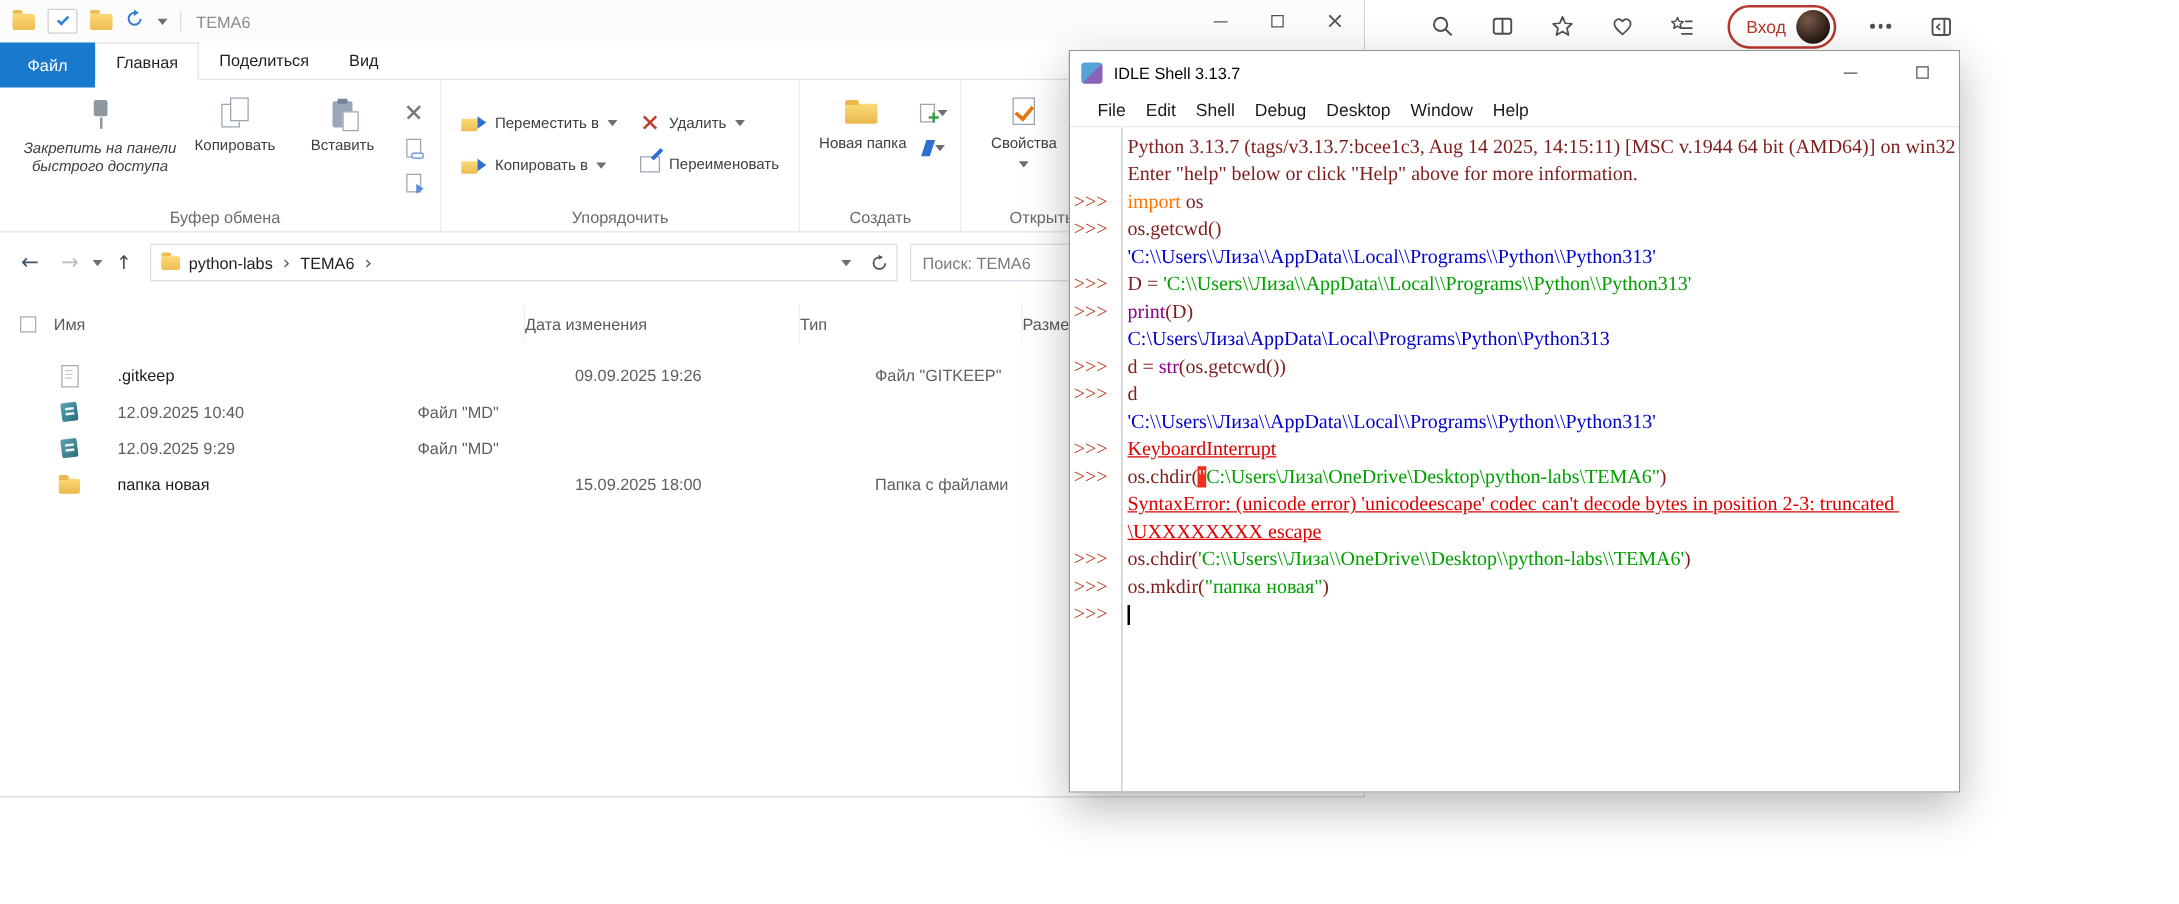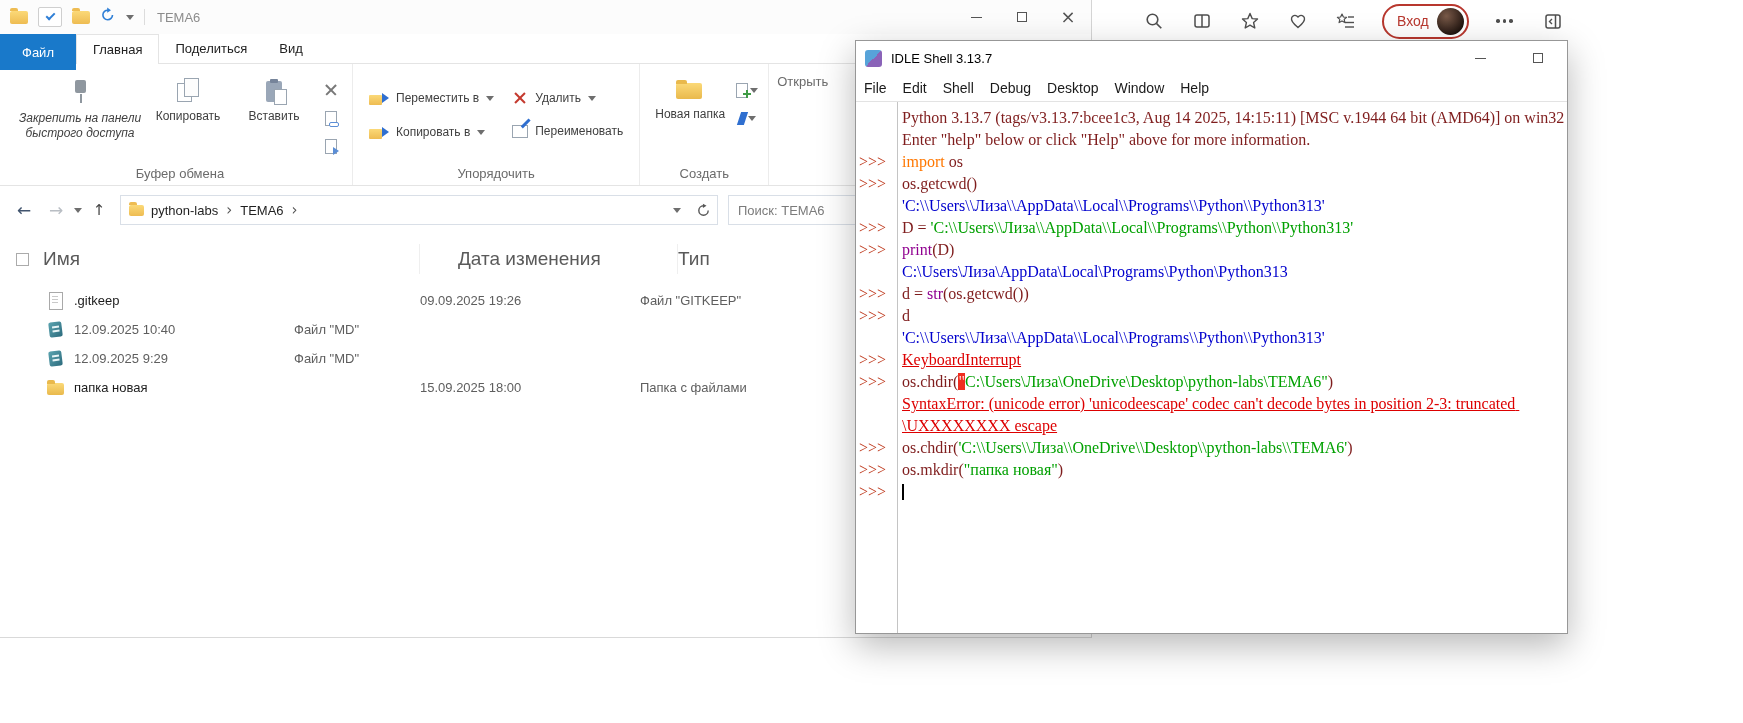--- a/index.html
+++ b/index.html
@@ -94,48 +94,48 @@
 .nav-fwd{color:#b9bec4;}
 .nav-up{font-size:15px;color:#444;width:26px;text-align:center;font-family:"DejaVu Sans",sans-serif;}
 .crumb-bar{width:598px;height:30px;border:1px solid #d9dfe7;display:flex;align-items:center;background:#fff;padding-left:8px;margin-left:4px;}
 .crumb{font-size:13px;color:#1f1f1f;padding:0 7px;}
 .crumb-chev{color:#555;font-size:15px;padding:0 1px;font-family:"DejaVu Sans",sans-serif;}
 .crumb-caret{margin-left:auto;width:24px;display:flex;justify-content:center;align-items:center;height:100%;}
 .crumb-refresh{width:28px;height:100%;display:flex;align-items:center;justify-content:center;}
 .search-box{flex:1;height:30px;border:1px solid #d9dfe7;margin:0 8px 0 6px;display:flex;align-items:center;padding-left:9px;font-size:13px;color:#7b7b7b;white-space:nowrap;overflow:hidden;background:#fff;}
 
 
-.list-head{height:30px;display:flex;align-items:center;padding-left:16px;font-size:19px;color:#5a5a5a;margin-top:10px;}
+.list-head{height:30px;display:flex;align-items:center;padding-left:16px;font-size:13px;color:#5a5a5a;margin-top:10px;}
 .lh-check{width:13px;height:13px;border:1px solid #ababab;margin-right:14px;background:#fff;flex:0 0 13px;}
 .lh-name{width:377px;}
-.lh-date{width:220px;margin-left:38px;}
+.lh-date{width:220px;}
 .lh-type{width:178px;}
 .lh-size{width:140px;}
 .lh-cell{border-right:1px solid #efefef;align-self:stretch;display:flex;align-items:center;}
 .file-list{padding-top:12px;}
-.frow{display:flex;align-items:center;height:29px;padding-left:46px;font-size:13px;color:#1c1c1c;}
+.frow{display:flex;align-items:center;height:29px;padding-left:46px;font-size:13px;color:#1c1c1c;gap:20px;}
 .fic{width:20px;height:17px;position:relative;flex:0 0 20px;margin-right:8px;}
 .fic.folder::before{content:"";position:absolute;left:1px;top:4px;width:17px;height:12px;background:linear-gradient(#fbd978,#e9b94c);border-radius:2px;}
 .fic.folder::after{content:"";position:absolute;left:1px;top:1px;width:8px;height:4px;background:#e9b94c;border-radius:2px 2px 0 0;}
 .fic.file::before{content:"";position:absolute;left:3px;top:0;width:12px;height:16px;background:#fff;border:1px solid #a9a9a9;}
 .fic.file::after{content:"";position:absolute;left:6px;top:4px;width:6px;height:1px;background:#c9c9c9;box-shadow:0 3px 0 #c9c9c9,0 6px 0 #c9c9c9;}
 .fic.md::before{content:"";position:absolute;left:3px;top:1px;width:13px;height:15px;background:linear-gradient(135deg,#5ba4b0,#2c6b7d);border-radius:2px;transform:rotate(-7deg);}
 .fic.md::after{content:"";position:absolute;left:6px;top:5px;width:7px;height:1.5px;background:#e8f4f6;box-shadow:0 4px 0 #e8f4f6;transform:rotate(-7deg);}
 .fname{width:346px;}
 .fdate{width:220px;color:#5e5e5e;}
 .ftype{color:#5e5e5e;}
 
 
 .idle{position:absolute;left:855px;top:40px;width:713px;height:594px;background:#fff;border:1px solid #979797;box-shadow:0 12px 34px rgba(0,0,0,.28);z-index:5;display:flex;flex-direction:column;}
 .idle-titlebar{height:34px;display:flex;align-items:center;padding-left:9px;background:#fff;}
 .idle-icon{width:17px;height:17px;border-radius:3px;background:linear-gradient(135deg,#57a3d9 0 50%,#8a63b8 50% 100%);}
 .idle-title{font-size:13px;color:#000;margin-left:9px;}
 .idle-controls{margin-left:auto;display:flex;height:100%;}
 .idle-controls .wc{width:58px;}
-.idle-menubar{height:27px;display:flex;align-items:center;padding-left:0;border-bottom:1px solid #e3e3e3;background:#fff;}
+.idle-menubar{height:27px;display:flex;align-items:center;padding-left:14px;border-bottom:1px solid #e3e3e3;background:#fff;}
 .menu-item{font-size:14px;color:#1a1a1a;padding:0 8px;}
 .shell{flex:1;position:relative;font-family:"Liberation Serif","DejaVu Serif",serif;font-size:16px;line-height:22px;overflow:hidden;background:#fff;padding-top:5px;}
 .gutline{position:absolute;left:41px;top:0;bottom:0;width:1px;background:#c4c4c4;}
 .sline{display:flex;}
 .gut{flex:0 0 41px;color:var(--prompt,#bf3a1e);padding-left:3px;}
 .txt{flex:1;min-width:0;white-space:pre-wrap;overflow-wrap:anywhere;padding-left:5px;color:#000;}
 .c-n{color:#7f1d1d;}
 .c-k{color:var(--keyword,#ff7700);}
 .c-b{color:var(--builtin,#900090);}
 .c-s{color:var(--string,#00a000);}
@@ -312,20 +312,35 @@
             <span class="rsmall">
                 <span class="ic-bolt"></span>
                 <span class="caret"></span>
               </span>
           </span>
         </div>
         <div class="rg-label">Создать</div>
       </div>
 
       <div class="rgroup">
+        <div class="rg-content">
+          <span class="rbig">
+            <span class="ic-props"></span>
+            <span>Свойства</span>
+            <span class="caret"></span>
+          </span>
+          <span class="rsmallcol">
+            <span class="rsmall">
+                <span class="ic-edit"></span>
+              </span>
+            <span class="rsmall">
+                <span class="ic-history"></span>
+              </span>
+          </span>
+        </div>
         <div class="rg-label">Открыть</div>
       </div>
     </div>
 
     <div class="ex-nav">
       <span class="nav-arrow">←</span>
       <span class="nav-arrow nav-fwd">→</span>
       <span class="caret"></span>
       <span class="nav-up">↑</span>
       <div class="crumb-bar">

